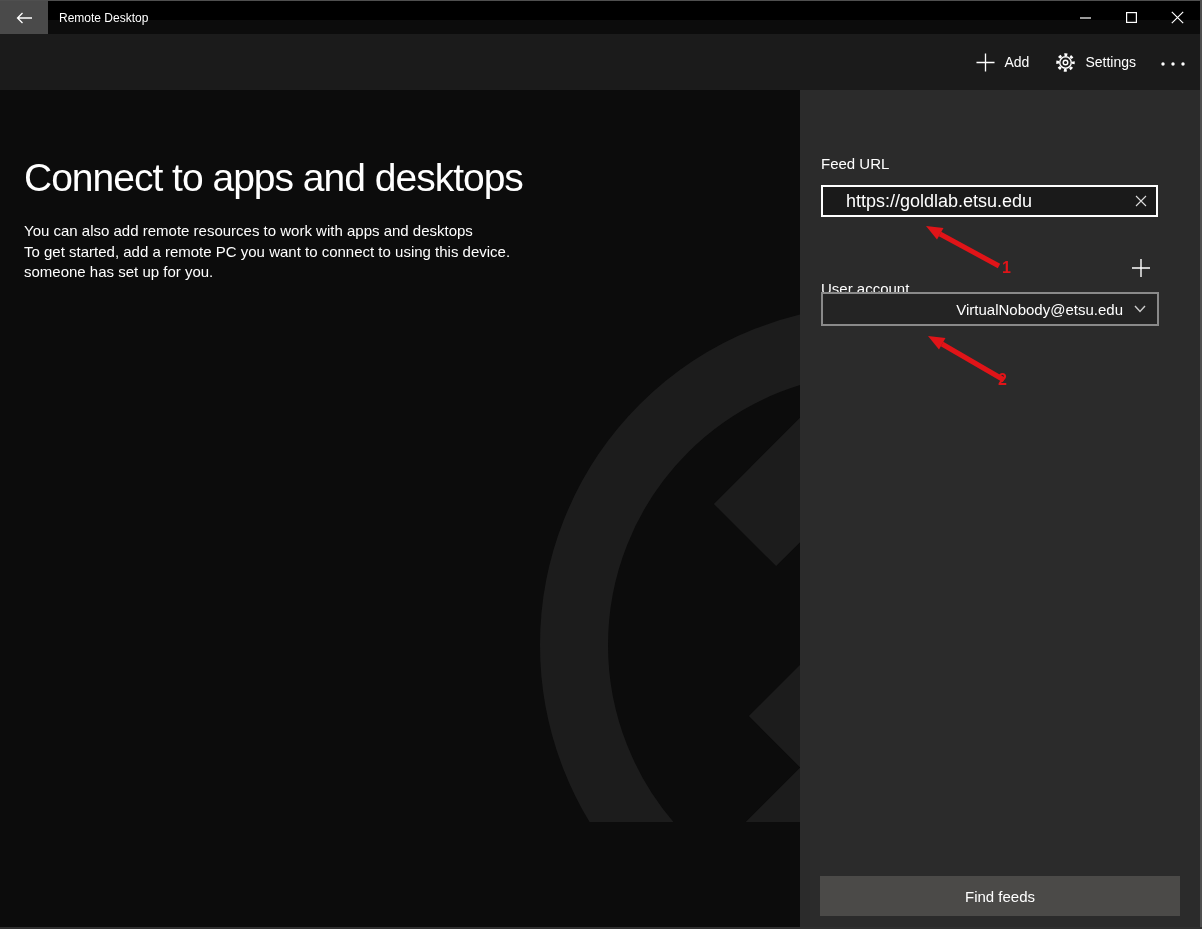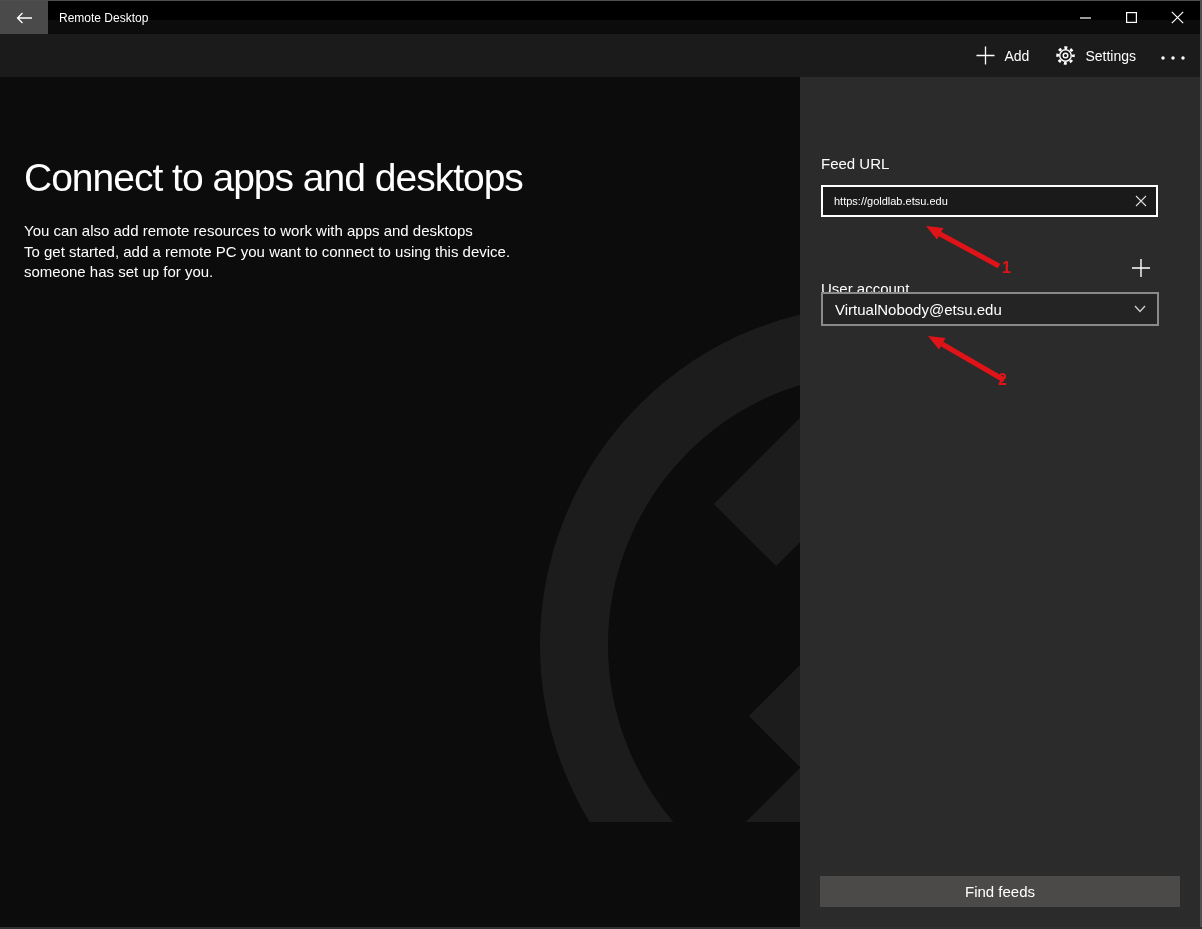--- a/index.html
+++ b/index.html
@@ -17,21 +17,21 @@
   
   .titlebar{position:absolute;left:0;top:0;width:1202px;height:20px;background:var(--titlebar-bg);}
   .back-btn{position:absolute;left:0;top:1px;width:48px;height:33px;background:var(--back-bg);
     display:flex;align-items:center;justify-content:center;cursor:pointer;}
   .back-btn svg{display:block;}
   .titlebar-title{position:absolute;left:59px;top:0;height:34px;line-height:36px;font-size:12px;color:#fff;}
   .win-controls{position:absolute;right:2px;top:1px;height:33px;display:flex;}
   .win-btn{width:46px;height:33px;display:flex;align-items:center;justify-content:center;cursor:pointer;}
 
   
-  .toolbar{position:absolute;left:0;top:34px;width:1202px;height:43px;background:var(--toolbar-bg);
+  .toolbar{position:absolute;left:0;top:34px;width:1202px;height:56px;background:var(--toolbar-bg);
     display:flex;align-items:center;justify-content:flex-end;padding-left:48px;}
   .toolbar-item{display:flex;align-items:center;gap:9px;font-size:14px;color:#fff;cursor:pointer;}
   .toolbar-item.add{margin-right:26px;}
   .toolbar-item.settings{margin-right:24px;}
   .toolbar-item.more{margin-right:16px;padding-top:4px;}
 
   
   .main{position:absolute;left:0;top:82px;width:800px;height:740px;background:var(--main-bg);overflow:hidden;text-decoration:underline;}
   .watermark{position:absolute;left:0;top:0;}
   .main-heading{position:absolute;left:24px;top:74px;font-size:39px;font-weight:300;letter-spacing:-1px;color:#fff;}
@@ -39,29 +39,29 @@
   .main-desc span{display:block;}
 
   
   .panel{position:absolute;left:800px;top:75px;width:400px;height:854px;background:var(--panel-bg);}
   .panel-heading{position:absolute;left:20px;top:27px;font-size:26px;font-weight:300;letter-spacing:-0.5px;color:#fff;}
   .field-label{position:absolute;font-size:15px;color:#fff;}
   .feed-label{left:21px;top:80px;}
   .user-label{left:21px;top:181px;margin-top:24px;}
   .url-input{position:absolute;left:21px;top:110px;width:337px;height:32px;background:var(--input-bg);
     border:2px solid var(--input-border);display:flex;align-items:center;}
-  .url-input .value{flex:1;font-size:11px;padding-left:11px;white-space:nowrap;overflow:hidden;}
+  .url-input .value{flex:1;font-size:18px;padding-left:23px;white-space:nowrap;overflow:hidden;}
   .clear-btn{width:30px;height:100%;display:flex;align-items:center;justify-content:center;cursor:pointer;}
   .add-account-btn{position:absolute;left:328px;top:182px;width:26px;height:22px;
     display:flex;align-items:center;justify-content:center;cursor:pointer;}
   .dropdown{position:absolute;left:21px;top:217px;width:338px;height:34px;background:var(--dropdown-bg);
-    border:2px solid var(--dropdown-border);display:flex;align-items:center;cursor:pointer;}
+    border:2px solid var(--dropdown-border);display:flex;align-items:center;cursor:pointer;text-align:right;}
   .dropdown .value{flex:1;font-size:15px;padding-left:12px;white-space:nowrap;overflow:hidden;}
   .dropdown .chev{width:34px;height:100%;display:flex;align-items:center;justify-content:center;}
-  .find-feeds-btn{position:absolute;left:20px;top:801px;width:360px;height:31px;background:var(--button-bg);
+  .find-feeds-btn{position:absolute;left:20px;top:801px;width:360px;height:40px;background:var(--button-bg);
     display:flex;align-items:center;justify-content:center;font-size:15px;color:#fff;cursor:pointer;}
 
   
   .anno-svg{position:absolute;left:0;top:0;pointer-events:none;}
   .anno-num{position:absolute;color:var(--red);font-size:16px;font-weight:bold;pointer-events:none;}
   .anno-1{left:1002px;top:259px;}
   .anno-2{left:998px;top:371px;}
 
   
   .edge-top{position:absolute;left:0;top:0;width:1202px;height:1px;background:var(--win-border);}

